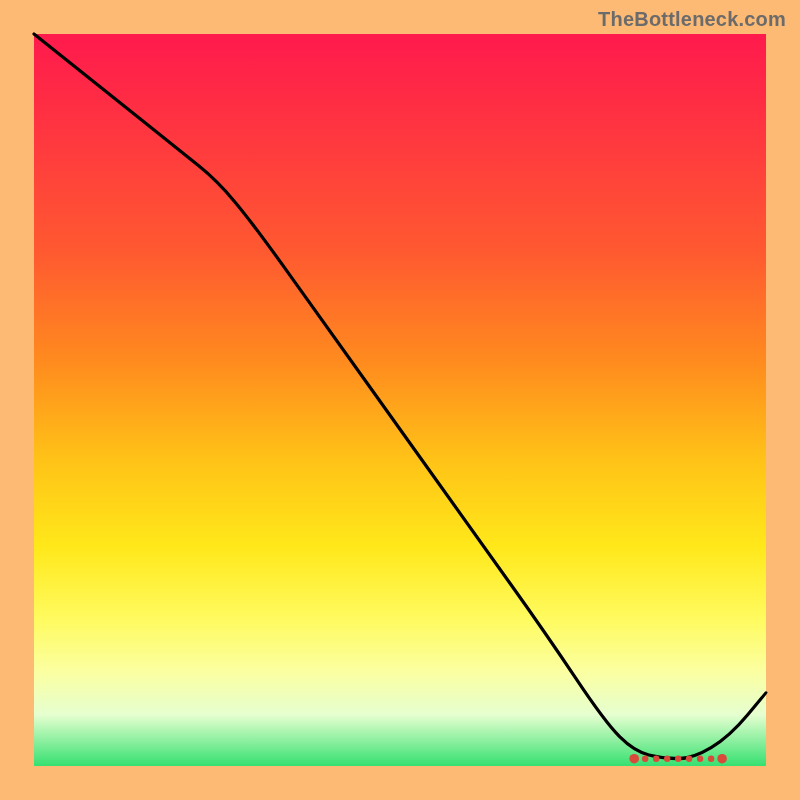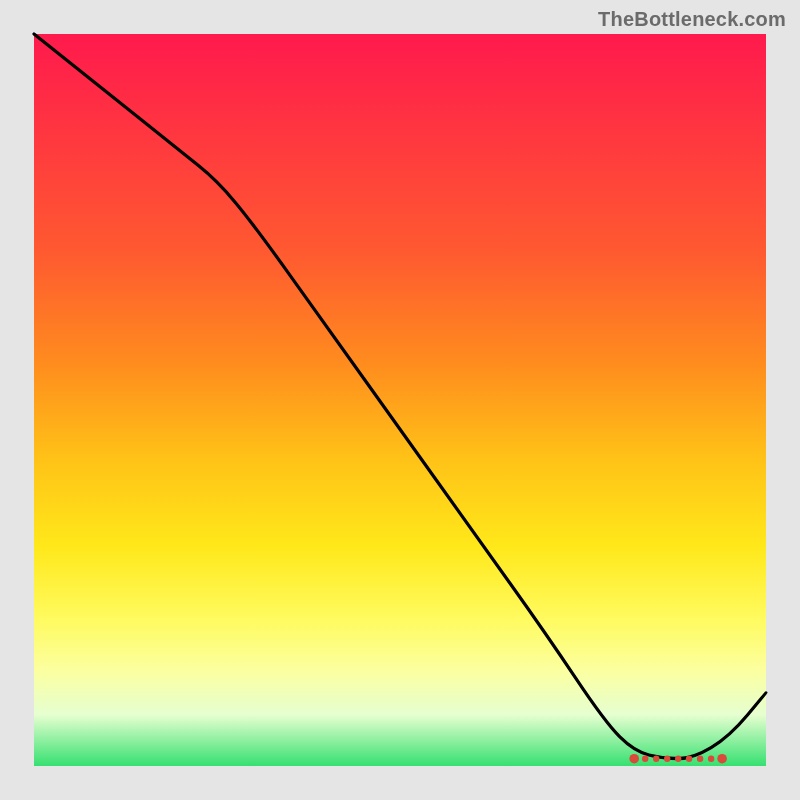--- a/index.html
+++ b/index.html
@@ -8,21 +8,21 @@
     width: 800px;
     height: 800px;
     background: #000;
     overflow: hidden;
     font-family: Arial, Helvetica, sans-serif;
   }
   .frame {
     position: relative;
     width: 800px;
     height: 800px;
-    background: #e5e5e5;
+    background: #fdba74;
   }
   .plot-area {
     position: absolute;
     
     left: 34px;
     top: 34px;
     width: 732px;
     height: 732px;
     
     background: linear-gradient(

